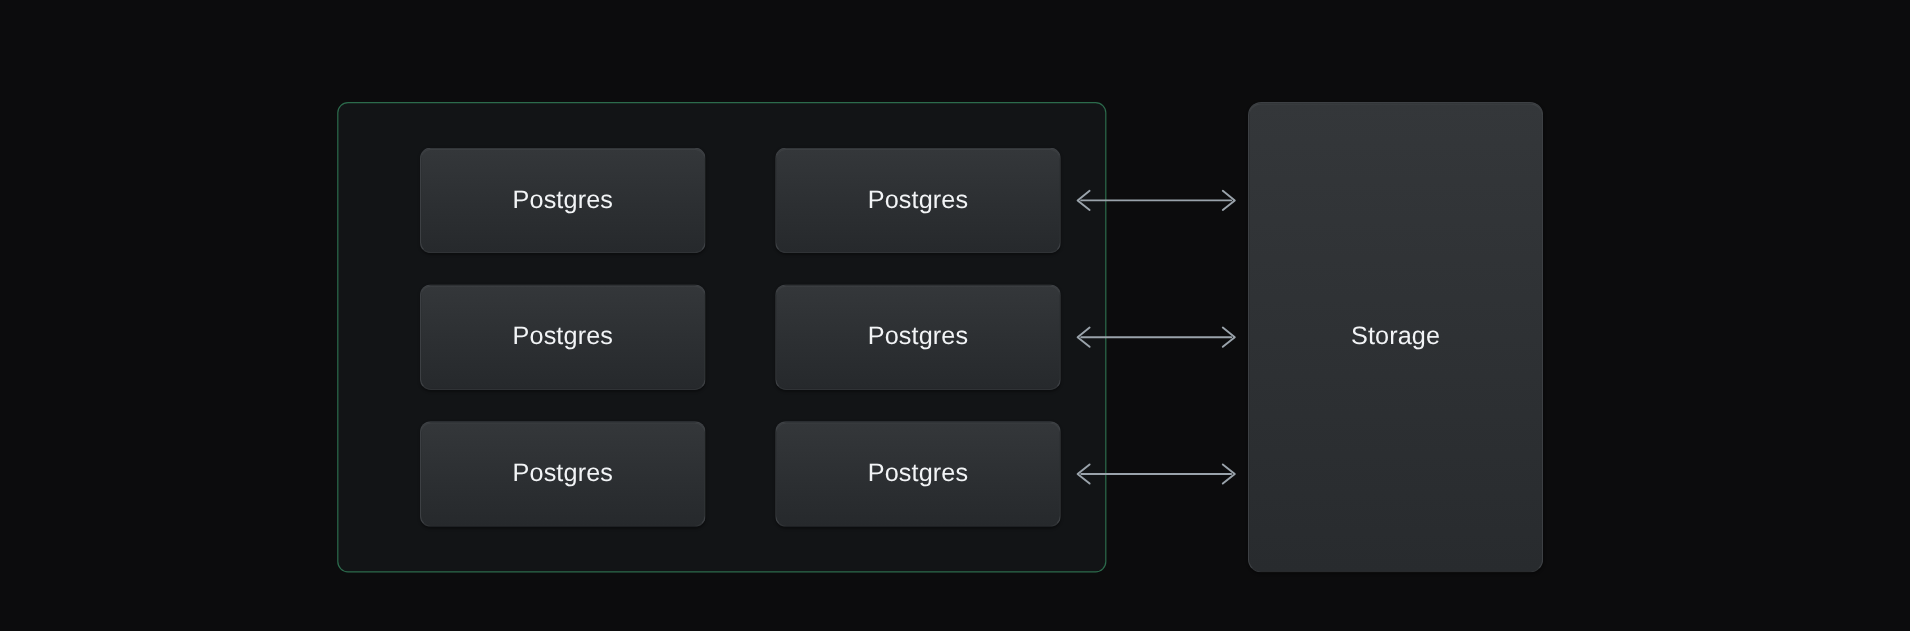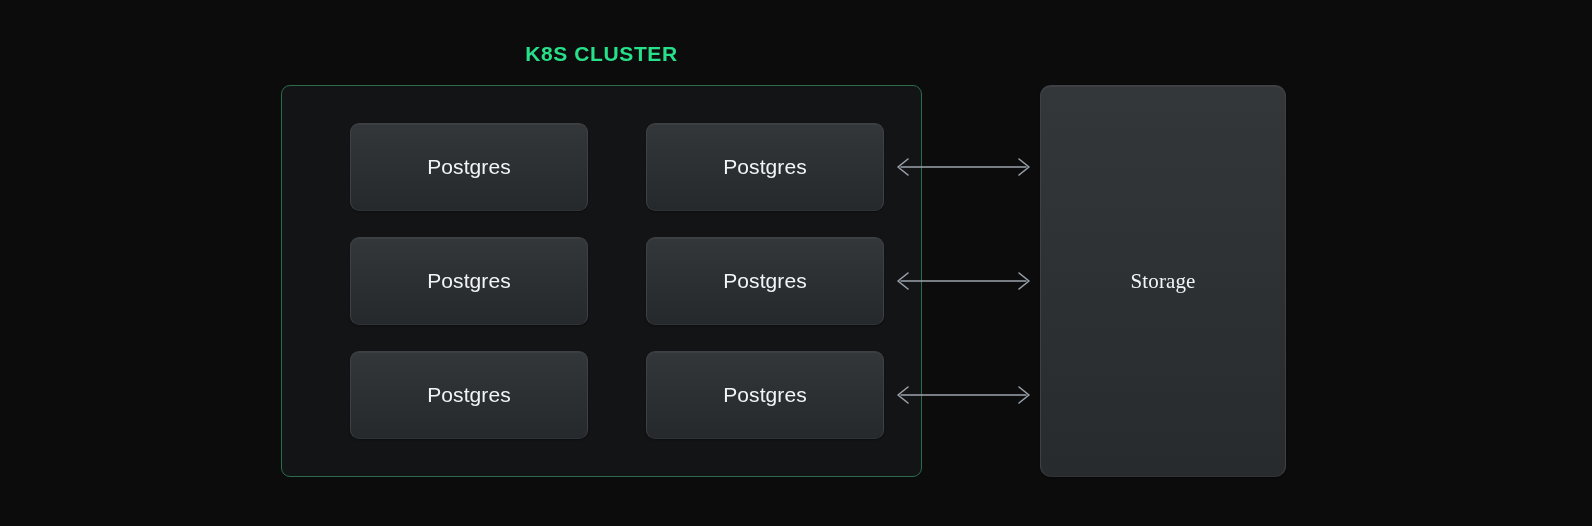--- a/index.html
+++ b/index.html
@@ -97,21 +97,20 @@
     box-sizing: border-box;
     border-radius: 11px;
     background: linear-gradient(180deg, #34373a 0%, #2e3134 50%, #282b2e 100%);
     border: 1px solid #3d4044;
     border-bottom-color: #303336;
     box-shadow: inset 0 1px 0 rgba(255,255,255,0.05),
                 0 1px 2px rgba(0,0,0,0.35);
     display: flex;
     align-items: center;
     justify-content: center;
-    font-family: Liberation Serif, serif;
   }
 
   .storage-label {
     color: #f2f4f6;
     font-size: 21px;
     font-weight: 400;
     line-height: 26px;
     letter-spacing: 0.1px;
   }
 
@@ -123,21 +122,20 @@
     width: 1592px;
     height: 526px;
     pointer-events: none;
   }
 </style>
 </head>
 <body>
 
 <div class="canvas">
 
-  <div class="cluster-title">K8S CLUSTER</div>
 
   <div class="cluster-box"></div>
 
   <div class="node-grid">
     <div class="node">
       <span class="node-label">Postgres</span>
     </div>
     <div class="node">
       <span class="node-label">Postgres</span>
     </div>

